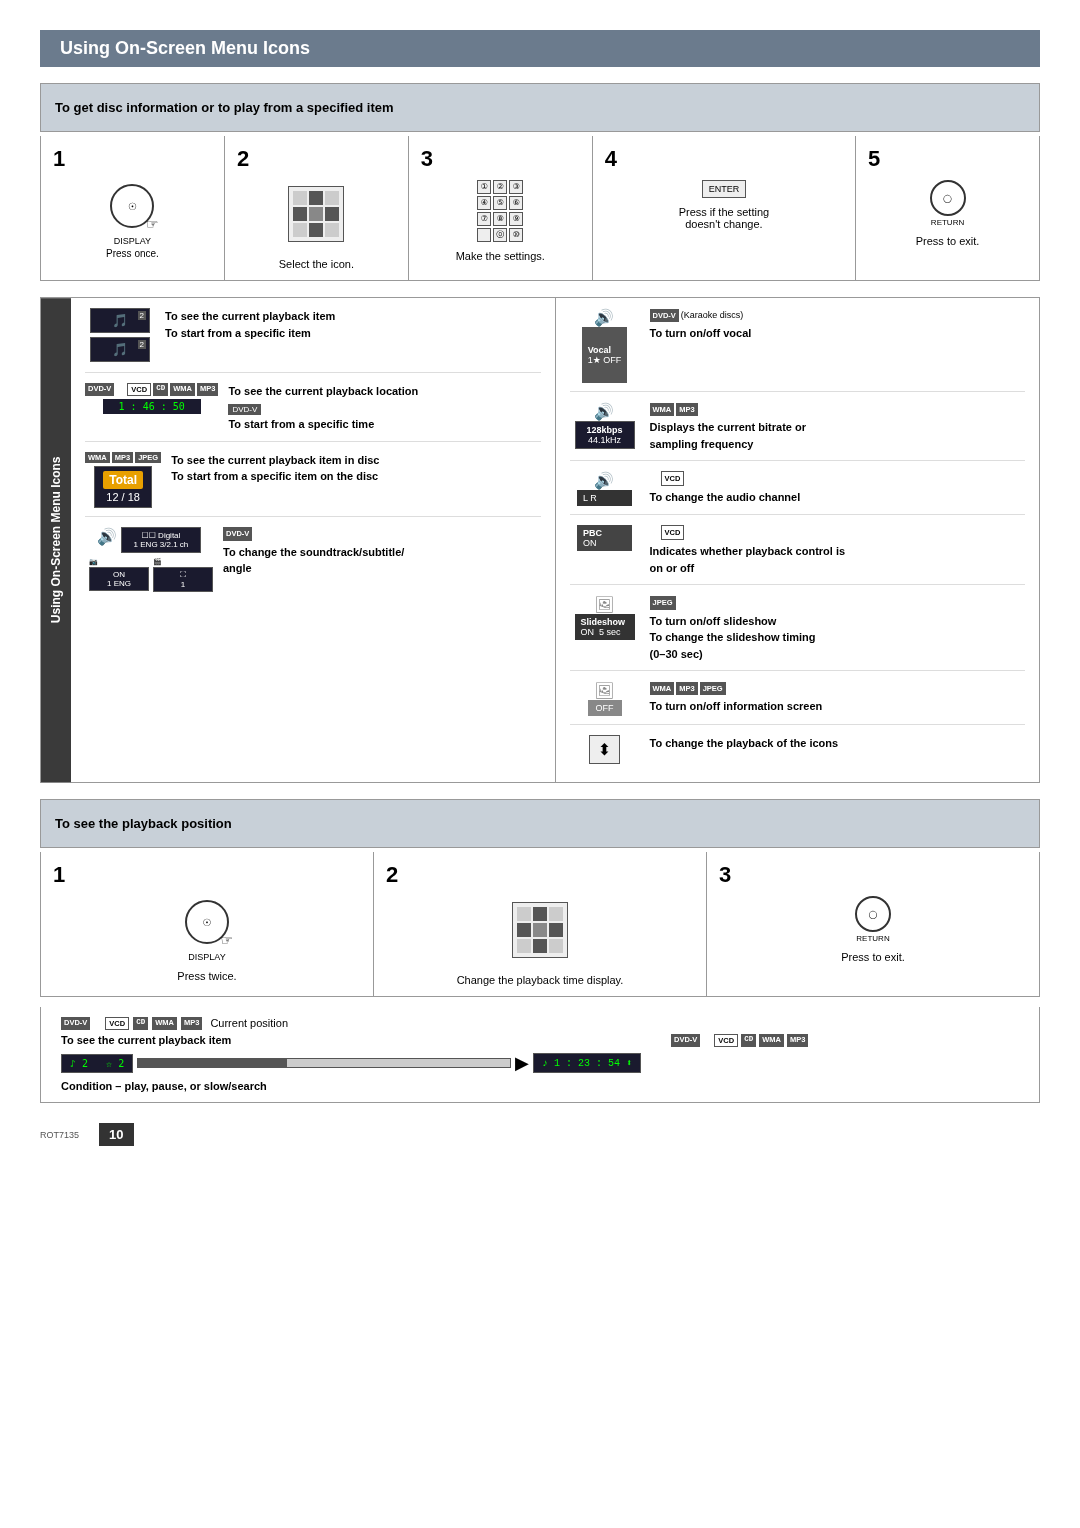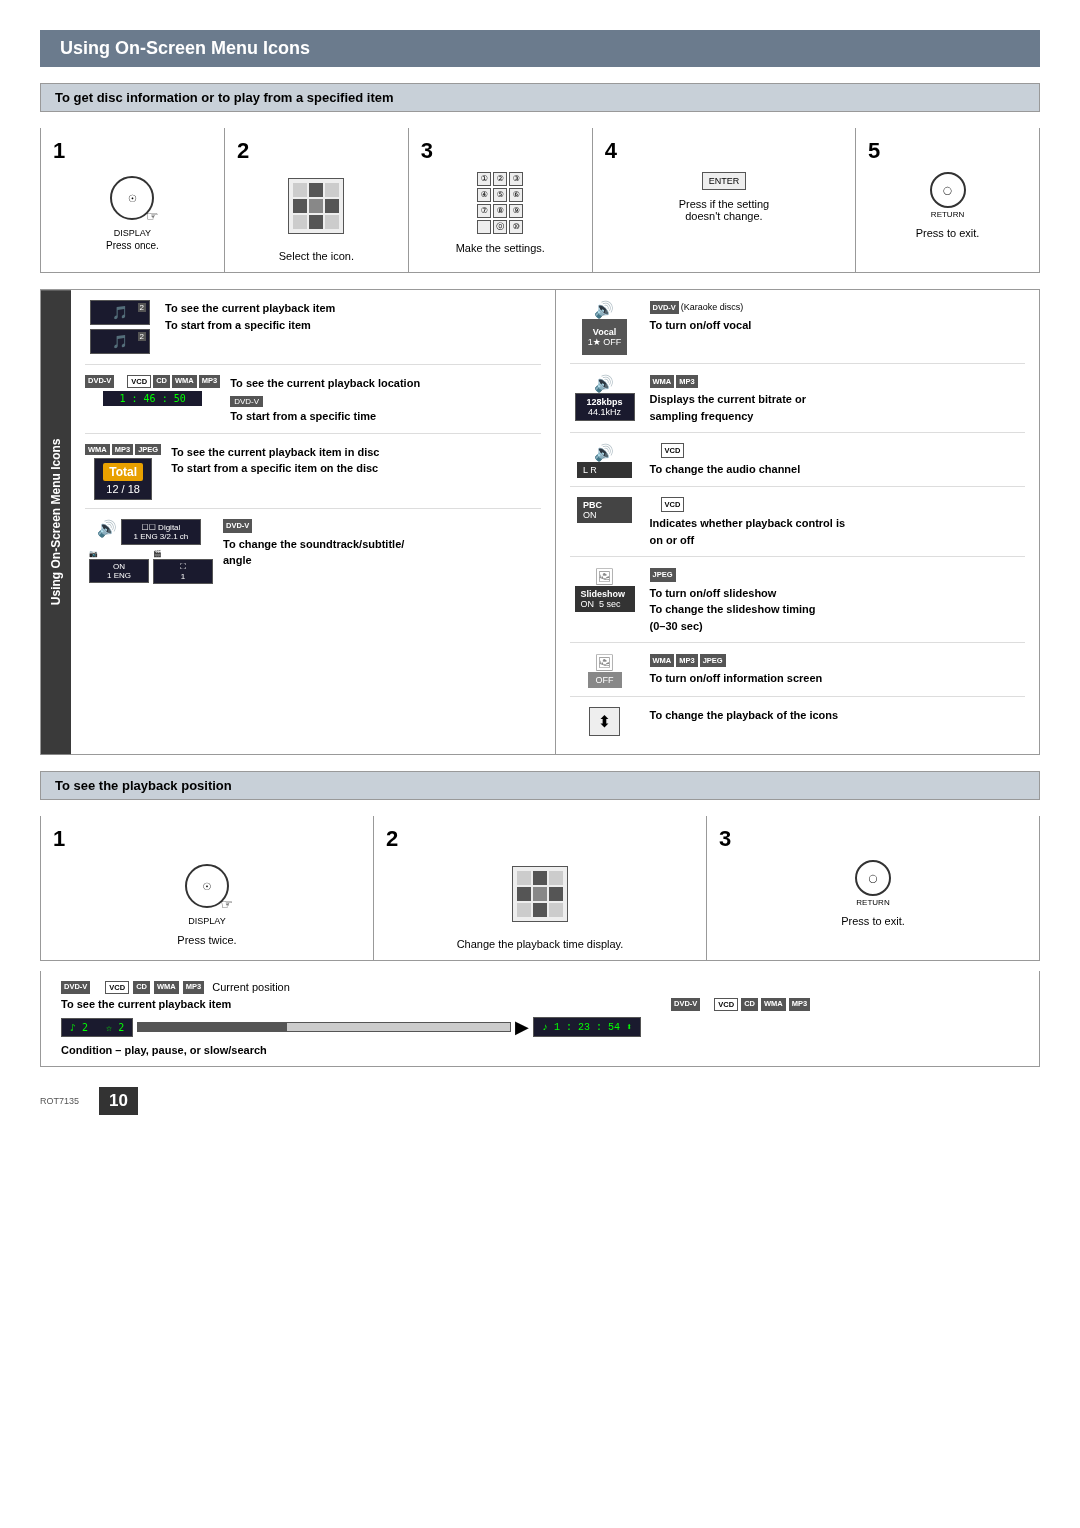--- a/index.html
+++ b/index.html
@@ -21,23 +21,23 @@
       font-weight: bold;
       padding: 8px 20px;
       margin-bottom: 16px;
     }
 
     
     .section-header {
       background: #c8d0d8;
       font-size: 13px;
       font-weight: bold;
-      padding: 6px 14px;
+      padding: 16px 14px;
       border: 1px solid #999;
-      margin-bottom: 16px;
+      margin-bottom: 4px;
     }
 
     
     .steps-row {
       display: flex;
       border: 1px solid #999;
       border-top: none;
       margin-bottom: 16px;
     }
     .step-cell {
@@ -230,23 +230,22 @@
       font-size: 10px;
       padding: 2px 16px;
       font-family: monospace;
       display: inline-block;
     }
 
     .vocal-icon {
       background: #555;
       color: #fff;
       font-size: 9px;
-      padding: 8px 6px;
+      padding: 18px 6px;
       display: inline-block;
-      text-align: center;
     }
 
     
     .slideshow-icon {
       background: #333;
       color: #fff;
       font-size: 9px;
       padding: 3px 6px;
       display: inline-block;
       min-width: 60px;
@@ -256,21 +255,21 @@
     .info-icon-box {
       background: #888;
       color: #fff;
       font-size: 9px;
       padding: 3px 8px;
       display: inline-block;
     }
 
     .dvd-badge { background: #555; color: #fff; font-size: 7.5px; padding: 1px 3px; font-weight: bold; }
     .vcd-badge { background: #fff; color: #000; border: 1px solid #555; font-size: 7.5px; padding: 1px 3px; font-weight: bold; margin-left: 11px; }
-    .cd-badge { background: #555; color: #fff; font-size: 7.5px; padding: 1px 3px; font-weight: bold; }
+    .cd-badge { background: #555; color: #fff; font-size: 7.5px; padding: 1px 3px; font-weight: bold; font-family: Liberation Mono, monospace; }
     .wma-badge { background: #555; color: #fff; font-size: 7.5px; padding: 1px 3px; font-weight: bold; }
     .mp3-badge { background: #555; color: #fff; font-size: 7.5px; padding: 1px 3px; font-weight: bold; }
     .jpeg-badge { background: #555; color: #fff; font-size: 7.5px; padding: 1px 3px; font-weight: bold; }
 
     .inline-tags { display: inline-flex; gap: 2px; vertical-align: middle; margin-bottom: 3px; }
 
     .pbc-icon {
       background: #444;
       color: #fff;
       font-size: 9px;
@@ -704,14 +703,14 @@
         <span class="wma-badge">WMA</span>
         <span class="mp3-badge">MP3</span>
       </div>
     </div>
 
   </div>
 </div>
 
 <div style="position:relative; margin-top:20px; display:flex; align-items:center; gap:20px;">
   <span style="font-size:9px; color:#555;">ROT7135</span>
-  <div style="background:#333; color:#fff; padding:4px 10px; font-size:17px; font-weight:bold;">10</div>
+  <div style="background:#333; color:#fff; padding:4px 10px; font-size:13px; font-weight:bold;">10</div>
 </div>
 
 </body></html>

